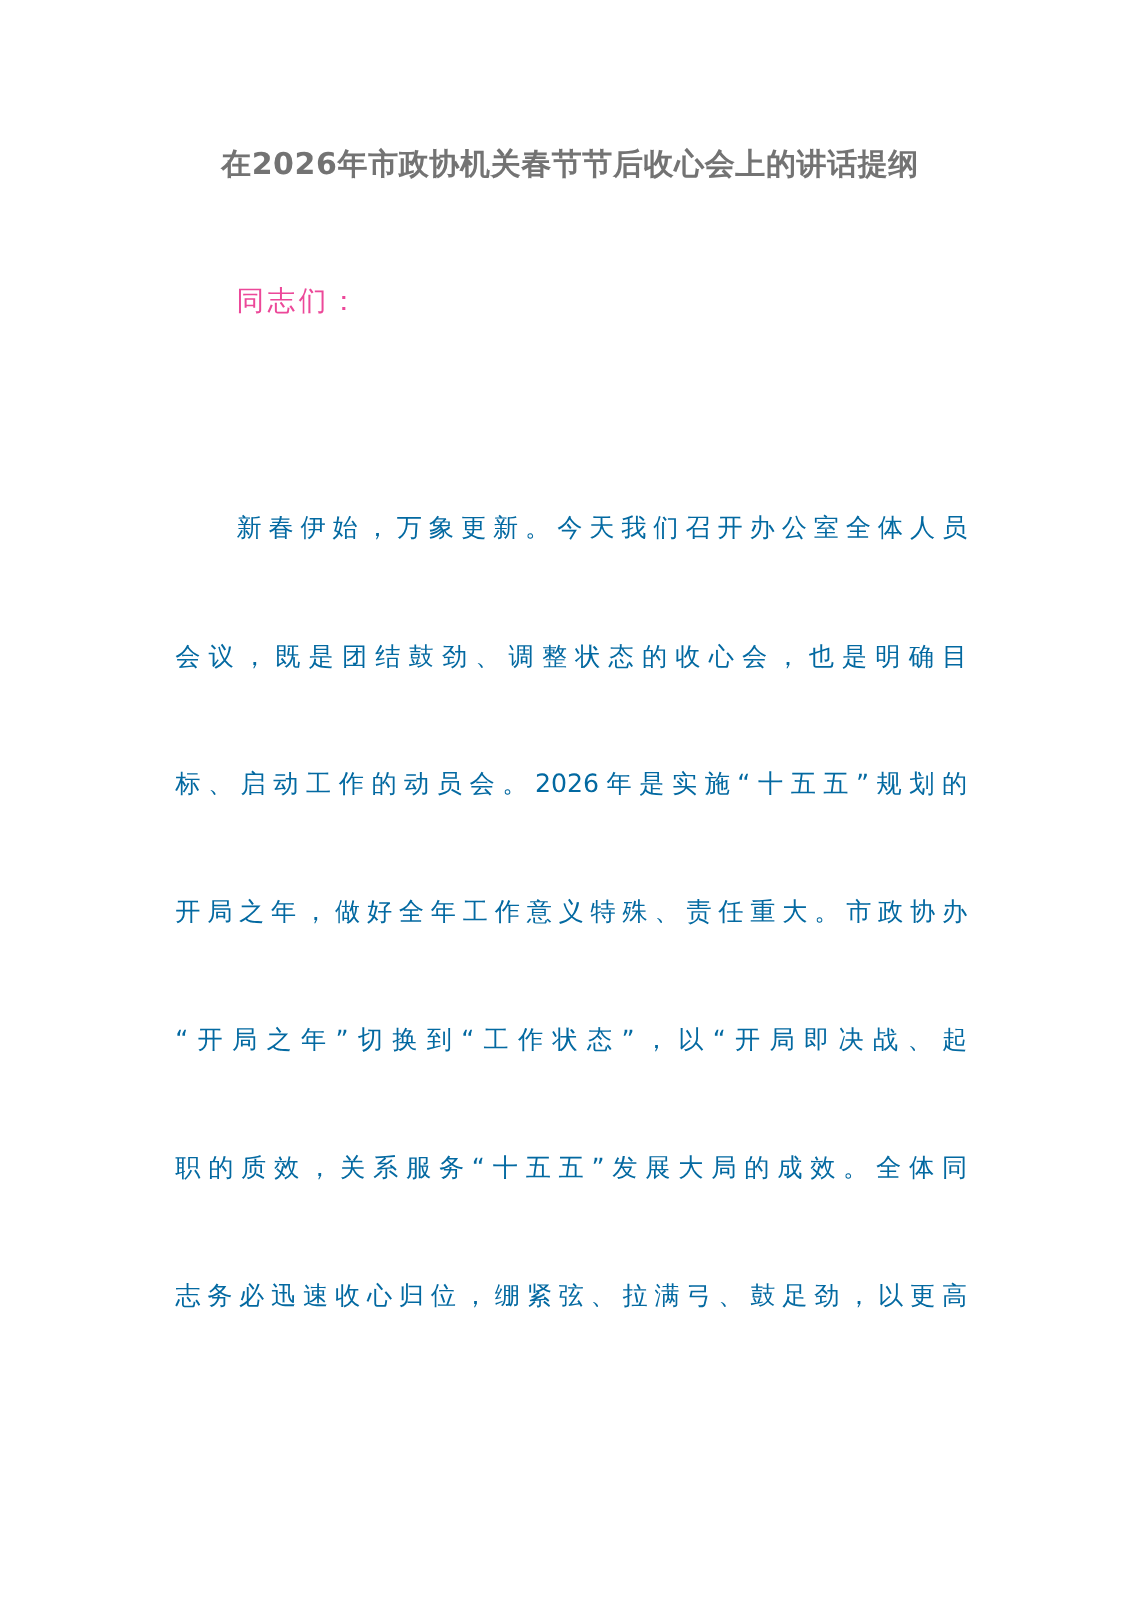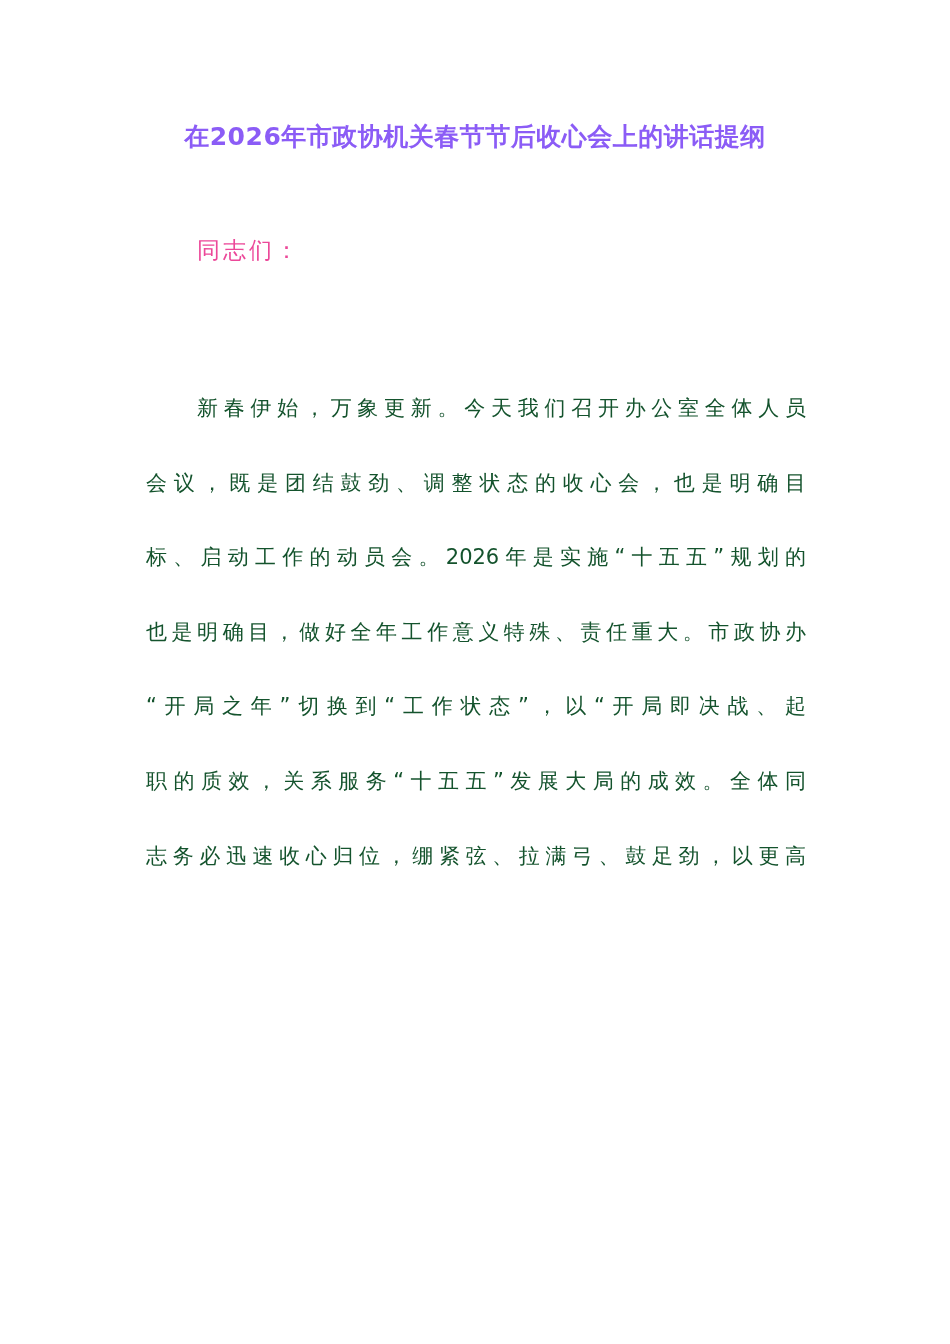--- a/index.html
+++ b/index.html
@@ -1,42 +1,42 @@
 <!DOCTYPE html>
 <html><head>
   <meta charset="utf-8">
   <style>
     html, body { margin: 0; padding: 0; background: #ffffff; }
     body { width: 950px; height: 1344px; position: relative; overflow: hidden; color: #111; }
     .page { position: absolute; left: 0; top: 0; width: 950px; height: 1344px; background: #fff; }
     .title {
       position: absolute; left: 0; top: 120px; width: 950px; text-align: center;
       font-family: "DejaVu Sans", sans-serif; font-weight: bold; font-size: 25px; letter-spacing: 0.5px;
-      color: #8b5cf6;
+      color: #737373;
     }
     .salutation {
       position: absolute; left: 197px; top: 235px;
       font-family: Liberation Mono, monospace; font-size: 23px; color: #ec4899; letter-spacing: 3px;
     }
     .body-lines { position: absolute; left: 146px; top: 388px; width: 660px; }
     .line {
       height: 74.6px; line-height: 40px;
-      font-family: "DejaVu Sans", sans-serif; font-size: 21px; color: #14532d;
-      white-space: nowrap; text-align: justify; text-align-last: justify;
+      font-family: "DejaVu Sans", sans-serif; font-size: 21px; color: #0369a1;
+      white-space: nowrap; text-align: justify; text-align-last: justify; margin-top: 32px;
     }
     .line.first { padding-left: 51px; }
   </style>
 </head>
 <body>
 
 <div class="page">
   <div class="title">在2026年市政协机关春节节后收心会上的讲话提纲</div>
   <div class="salutation">同志们：</div>
   <div class="body-lines">
     <div class="line first">新春伊始，万象更新。今天我们召开办公室全体人员</div>
     <div class="line">会议，既是团结鼓劲、调整状态的收心会，也是明确目</div>
     <div class="line">标、启动工作的动员会。2026年是实施“十五五”规划的</div>
-    <div class="line">也是明确目，做好全年工作意义特殊、责任重大。市政协办</div>
+    <div class="line">开局之年，做好全年工作意义特殊、责任重大。市政协办</div>
     <div class="line">“开局之年”切换到“工作状态”，以“开局即决战、起</div>
     <div class="line">职的质效，关系服务“十五五”发展大局的成效。全体同</div>
     <div class="line">志务必迅速收心归位，绷紧弦、拉满弓、鼓足劲，以更高</div>
   </div>
 </div>
 
 </body></html>

